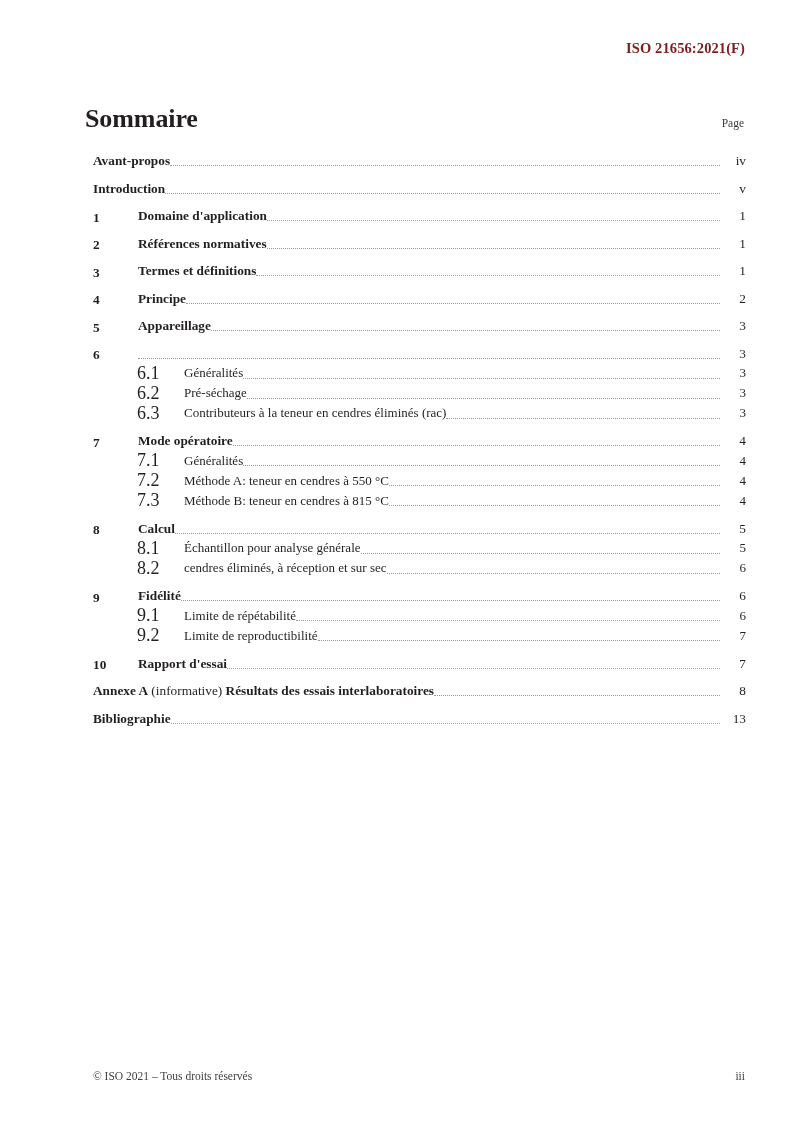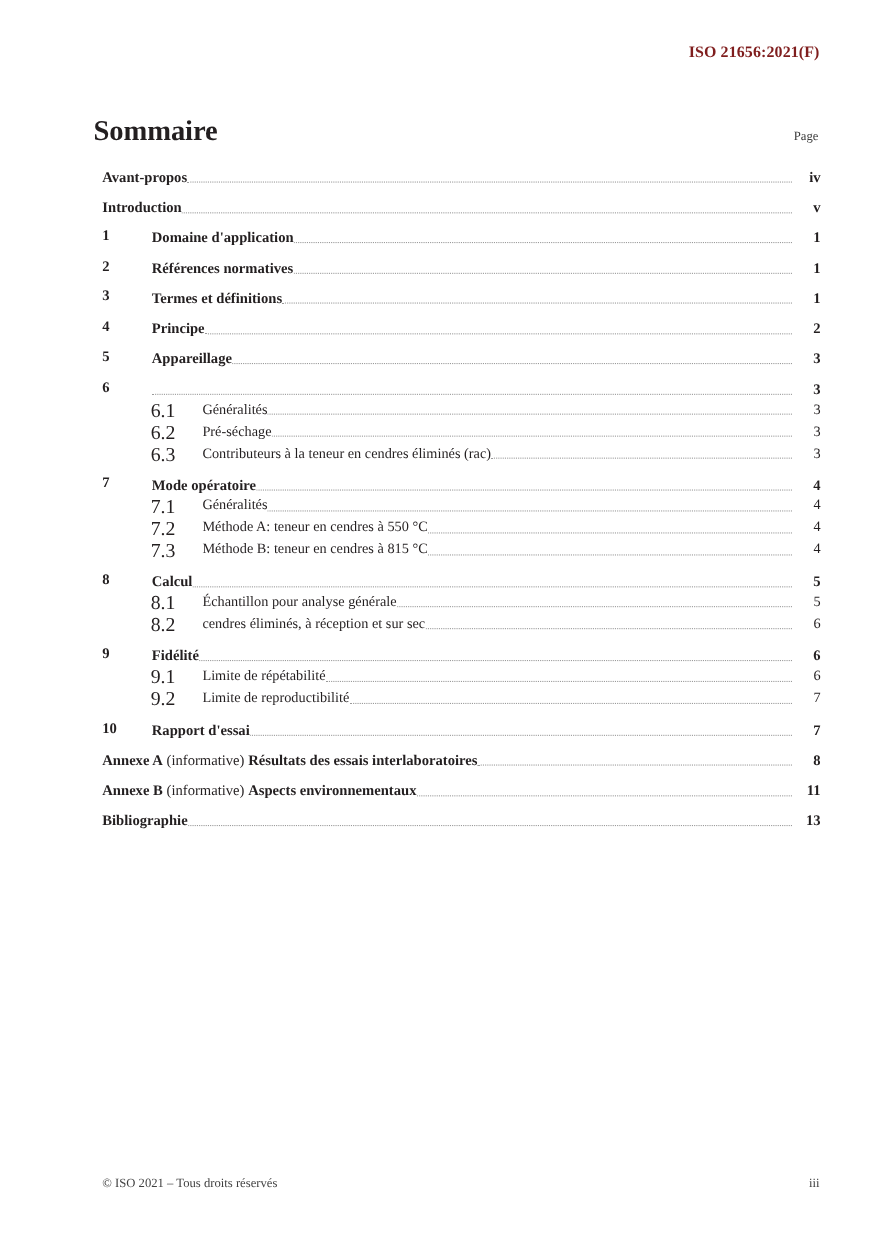--- a/index.html
+++ b/index.html
@@ -61,21 +61,21 @@
   
   .toc {
     position: absolute;
     top: 152px;
     left: 93px;
     width: 653px;
   }
 
   .toc-entry {
     display: flex;
-    align-items: flex-start;
+    align-items: flex-end;
     width: 100%;
     line-height: 1.0;
   }
 
   
   .lvl1      { margin-top: 10.5px; }
   .lvl2      { margin-top: 2.0px; }
   .front     { margin-top: 10.5px; }
   .annex     { margin-top: 10.5px; }
   .toc-entry.first { margin-top: 0; }
@@ -129,21 +129,21 @@
     right: 0;
     bottom: 3px;
     border-bottom: 1px dotted #9a9a9a;
   }
 
   .pg {
     flex: 0 0 auto;
     width: 26px;
     text-align: right;
     font-size: 13.3px;
-    font-weight: bold;
+    font-weight: normal;
     line-height: 1.28;
   }
   .lvl2 .pg {
     font-weight: normal;
     font-size: 13px;
   }
 
   
   .wrapline {
     display: block;
@@ -392,27 +392,20 @@
     </div>
 
     <div class="toc-entry annex">
       <div class="body">
         <span class="label"><span>Annexe A</span><span class="reg"> (informative) </span><span>Résultats des essais interlaboratoires</span></span>
         <span class="leader"></span>
         <span class="pg">8</span>
       </div>
     </div>
 
-    <div class="toc-entry annex">
-      <div class="body">
-        <span class="label"><span>Annexe B</span><span class="reg"> (informative) </span><span>Aspects environnementaux</span></span>
-        <span class="leader"></span>
-        <span class="pg">11</span>
-      </div>
-    </div>
 
     <div class="toc-entry annex">
       <div class="body">
         <span class="label">Bibliographie</span>
         <span class="leader"></span>
         <span class="pg">13</span>
       </div>
     </div>
 
   </div>

